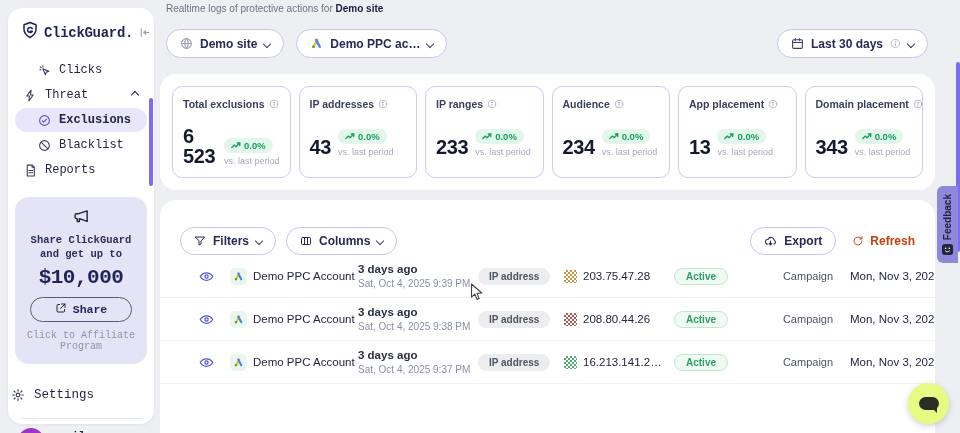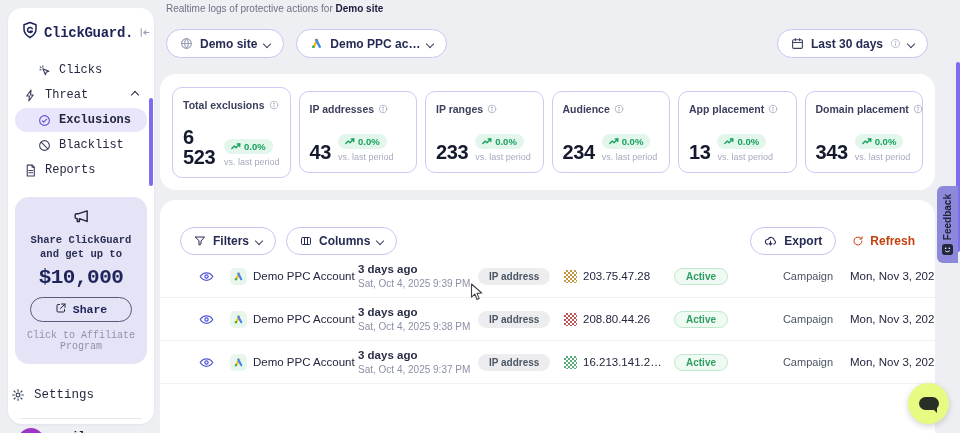--- a/index.html
+++ b/index.html
@@ -51,21 +51,21 @@
   .subtitle b { color:#191d3a; font-weight:700; }
   .filters-row { position:absolute; left:166px; top:29px; display:flex; gap:12px; }
   .pill { display:inline-flex; align-items:center; gap:7px; height:29px; padding:0 13px;
           border:1px solid #c9c4f0; border-radius:999px; background:#fff; font-size:12px;
           font-weight:600; color:#262b54; font-family:inherit; cursor:pointer; }
   .pill .ico { display:flex; }
   .date-pill { position:absolute; right:32px; top:29px; }
 
   
   .stats-panel { position:absolute; left:160px; top:74px; width:775px; height:116px; background:#fff;
-                 border-radius:16px; padding:12px; display:flex; gap:8px;align-items:center; }
+                 border-radius:16px; padding:12px; display:flex; gap:8px; }
   .stat-card { flex:1; border:1px solid #cfc9f3; border-radius:10px; padding:11px 10px 10px; min-width:0; }
   .stat-title { display:flex; align-items:center; gap:4px; font-size:10.5px; font-weight:600; color:#3c3f5c; white-space:nowrap; }
   .stat-title .ico { color:#a9aec0; display:flex; flex:0 0 auto; }
   .stat-bottom { display:flex; align-items:flex-end; gap:7px; margin-top:16px; }
   .stat-value { font-size:20px; font-weight:700; color:#141a2e; letter-spacing:-.4px; line-height:1; }
   .delta-badge { display:inline-flex; align-items:center; gap:3px; background:#e2f6eb; color:#17a15e;
                  font-size:9.5px; font-weight:700; padding:2px 7px; border-radius:999px; }
   .stat-period { font-size:9px; color:#a6abbd; margin-top:3px; white-space:nowrap; }
 
   

